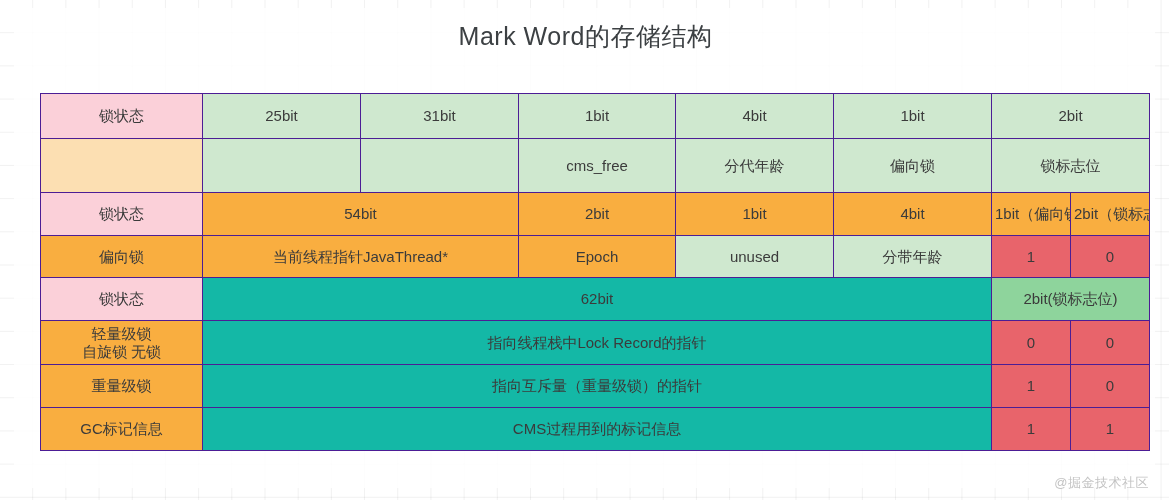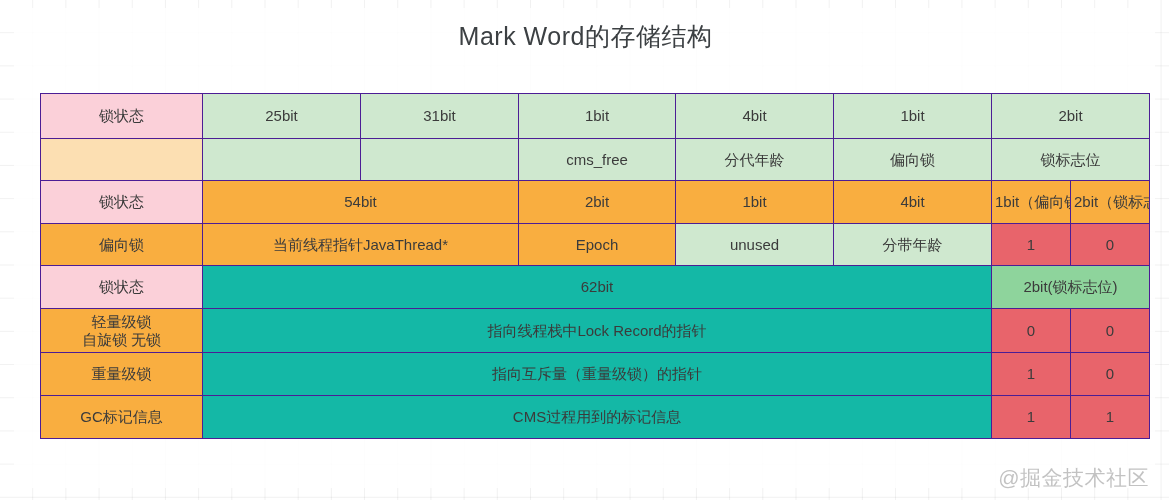--- a/index.html
+++ b/index.html
@@ -63,21 +63,21 @@
     font-size: 15px;
     color: #3b3b3b;
     line-height: 1.28;
     padding: 2px 3px;
     overflow: hidden;
     white-space: nowrap;
   }
 
   
   tr.r1 td, tr.r3 td { height: 45px; }
-  tr.r2 td { height: 42px; }
+  tr.r2 td { height: 54px; }
   tr.r4 td { height: 43px; }
   tr.r5 td { height: 42px; }
   tr.r6 td { height: 43px; }
   tr.r7 td { height: 44px; }
   tr.r8 td, tr.r9 td { height: 43px; }
 
   
   .c-pink   { background: #fbd0d9; border-color: #d9b4be; }
   .c-peach  { background: #fcdfb2; border-color: #ddbf92; }
   .c-gray   { background: #9c9c9c; border-color: #7f7f7f; color: #3b3b3b; }
@@ -92,21 +92,21 @@
   .ob { border: 2px solid #4a3106; }
   .ob-red { border: 2px solid #3a2224; }
   .ob-green { border: 2px solid #28512f; }
 
   .two-line { white-space: normal; line-height: 1.2; font-size: 15px; font-family: Liberation Serif, serif; }
 
   .watermark {
     position: absolute;
     right: 20px;
     bottom: 8px;
-    font-size: 21px;
+    font-size: 13px;
     color: rgba(120,120,120,0.45);
     letter-spacing: 0.5px;
     pointer-events: none;
   }
 </style>
 </head>
 <body>
 
 <div class="panel"></div>
 

